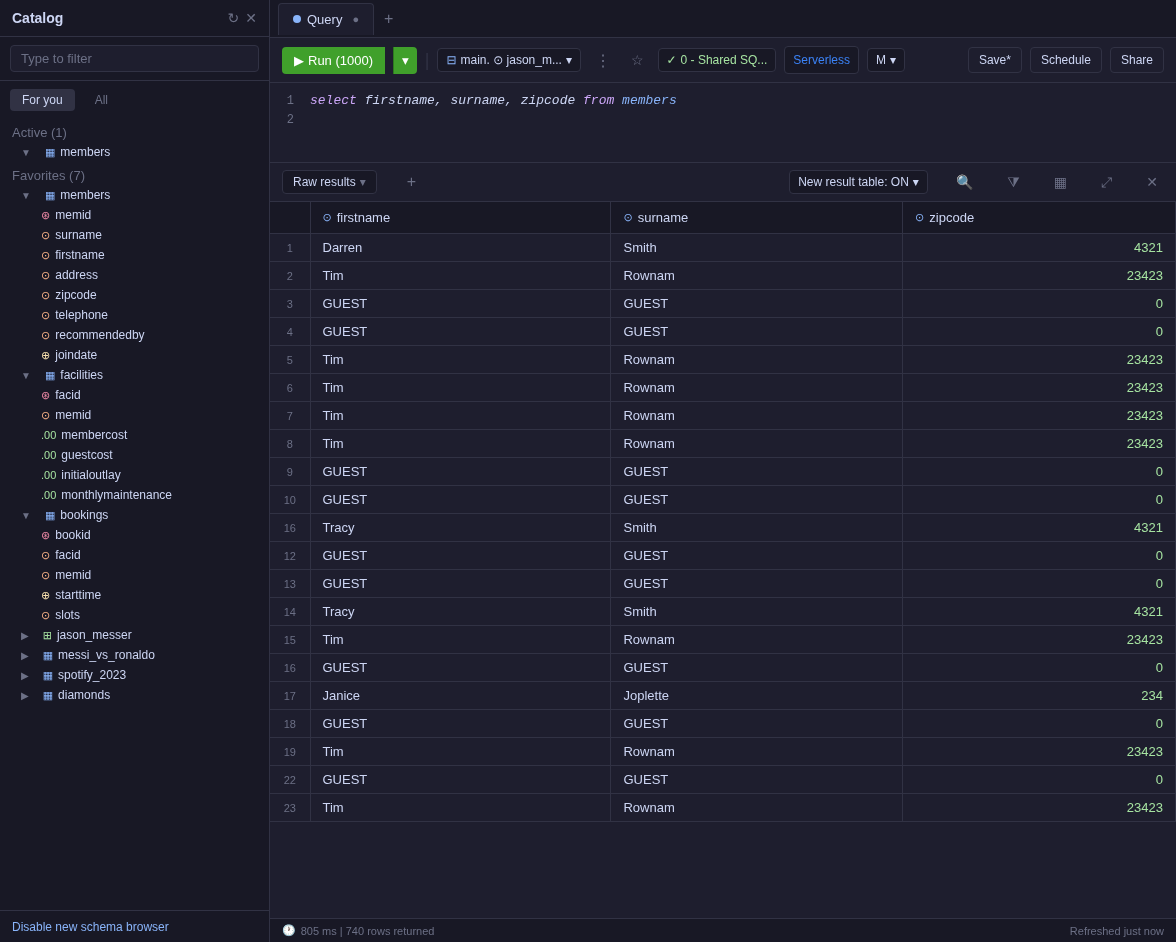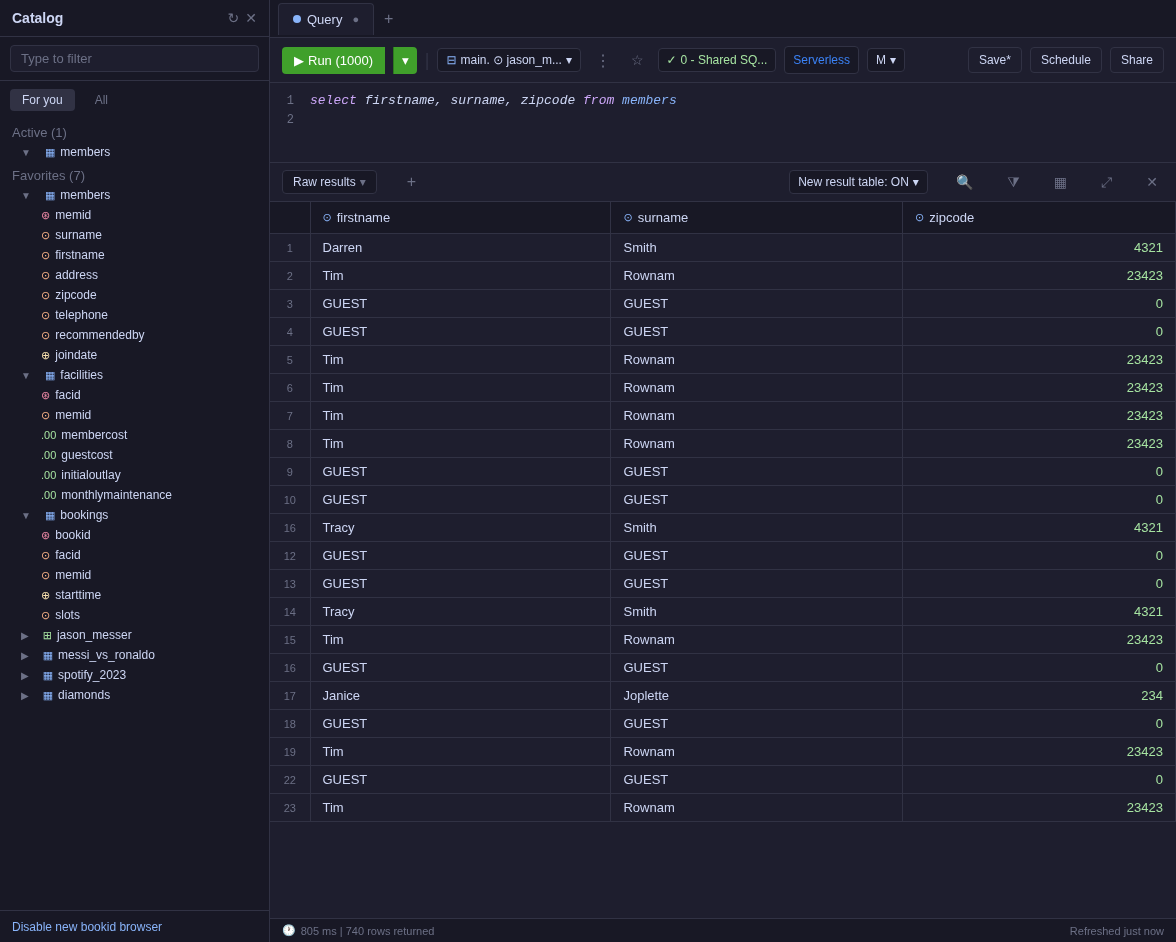--- a/index.html
+++ b/index.html
@@ -275,21 +275,21 @@
     </div>
     <div class="tree-item">
       <span class="indent" style="width:8px"></span>
       <span class="chevron">▶</span>
       <span style="width:4px"></span>
       <span class="icon table">▦</span>
       <span class="label">diamonds</span>
     </div>
   </div>
   <div class="sidebar-footer">
-    <a>Disable new bookid browser</a>
+    <a>Disable new schema browser</a>
   </div>
 </div>
 
 <div class="main">
 
   <div class="tab-bar">
     <div class="tab">
       <span class="dot"></span>
       <span>Query</span>
       <span style="color:#6c7086;font-size:11px;margin-left:4px">●</span>

